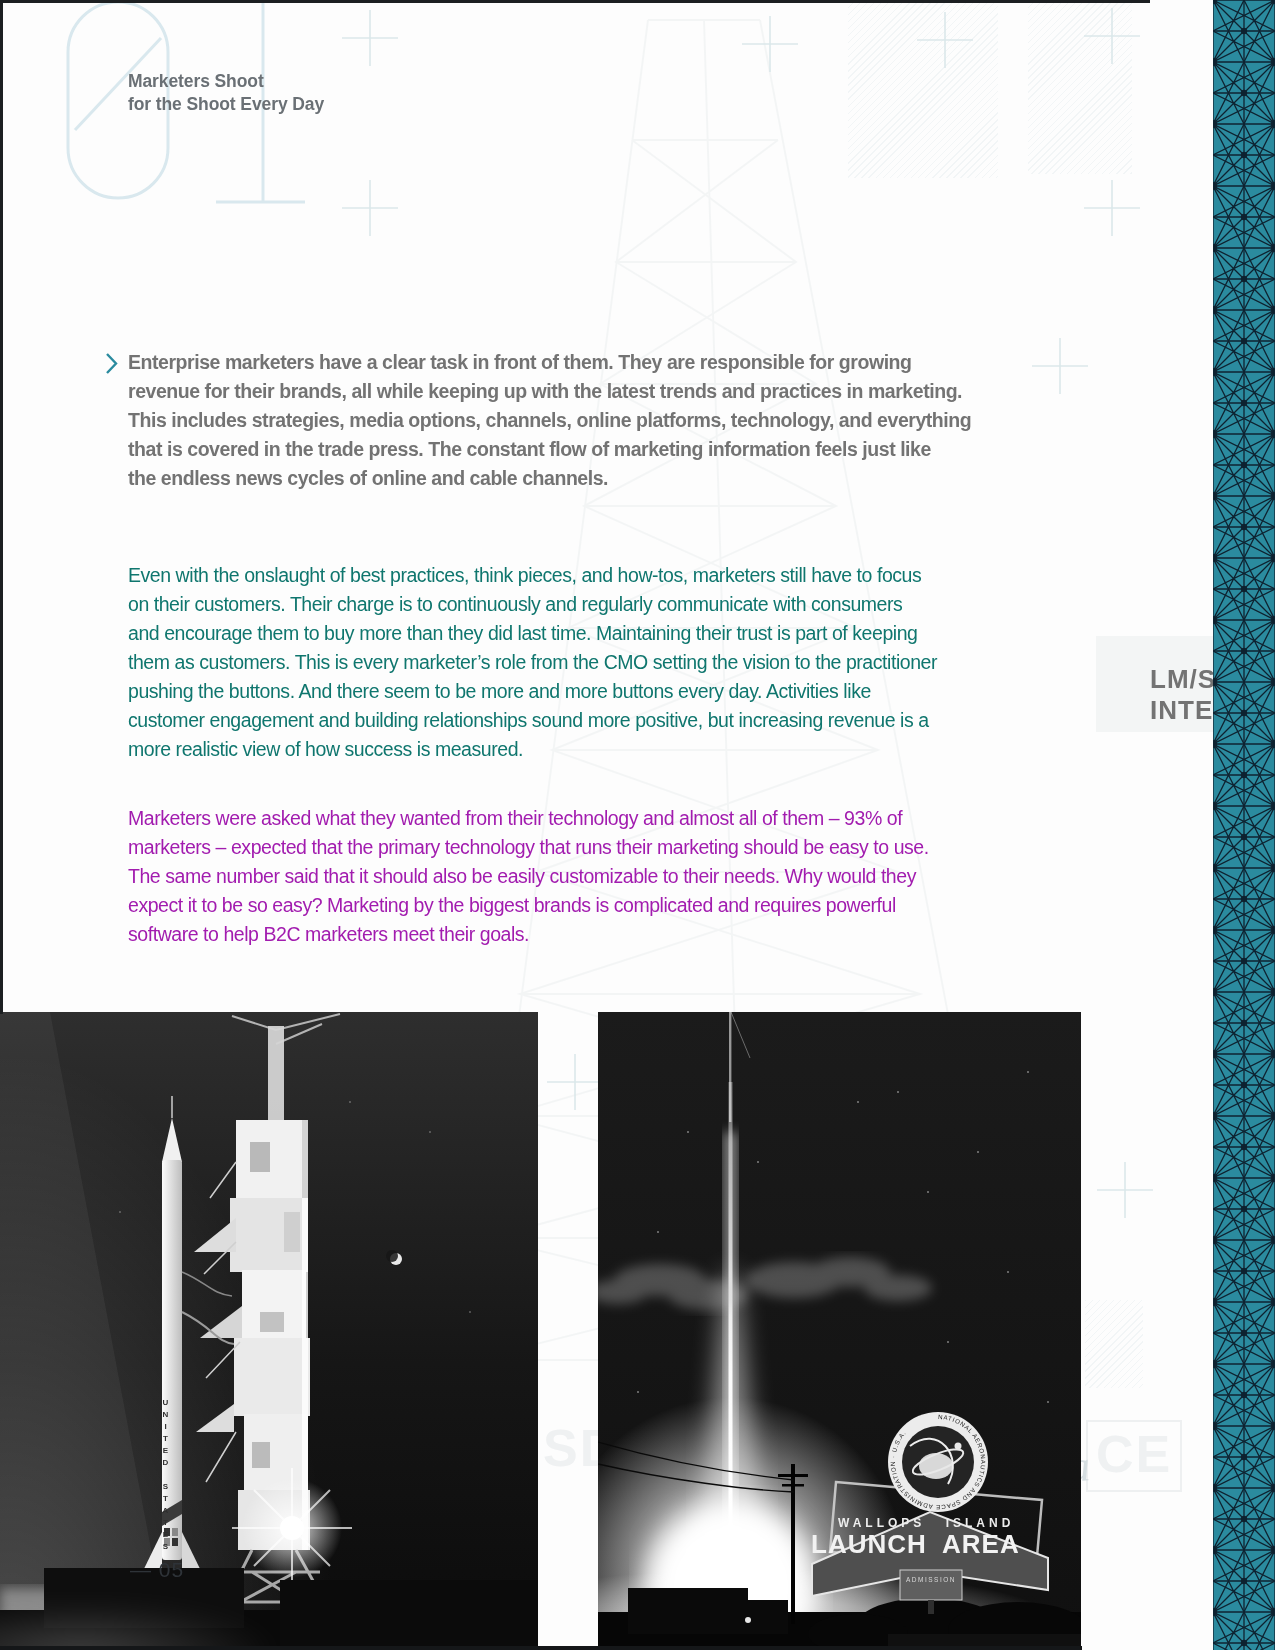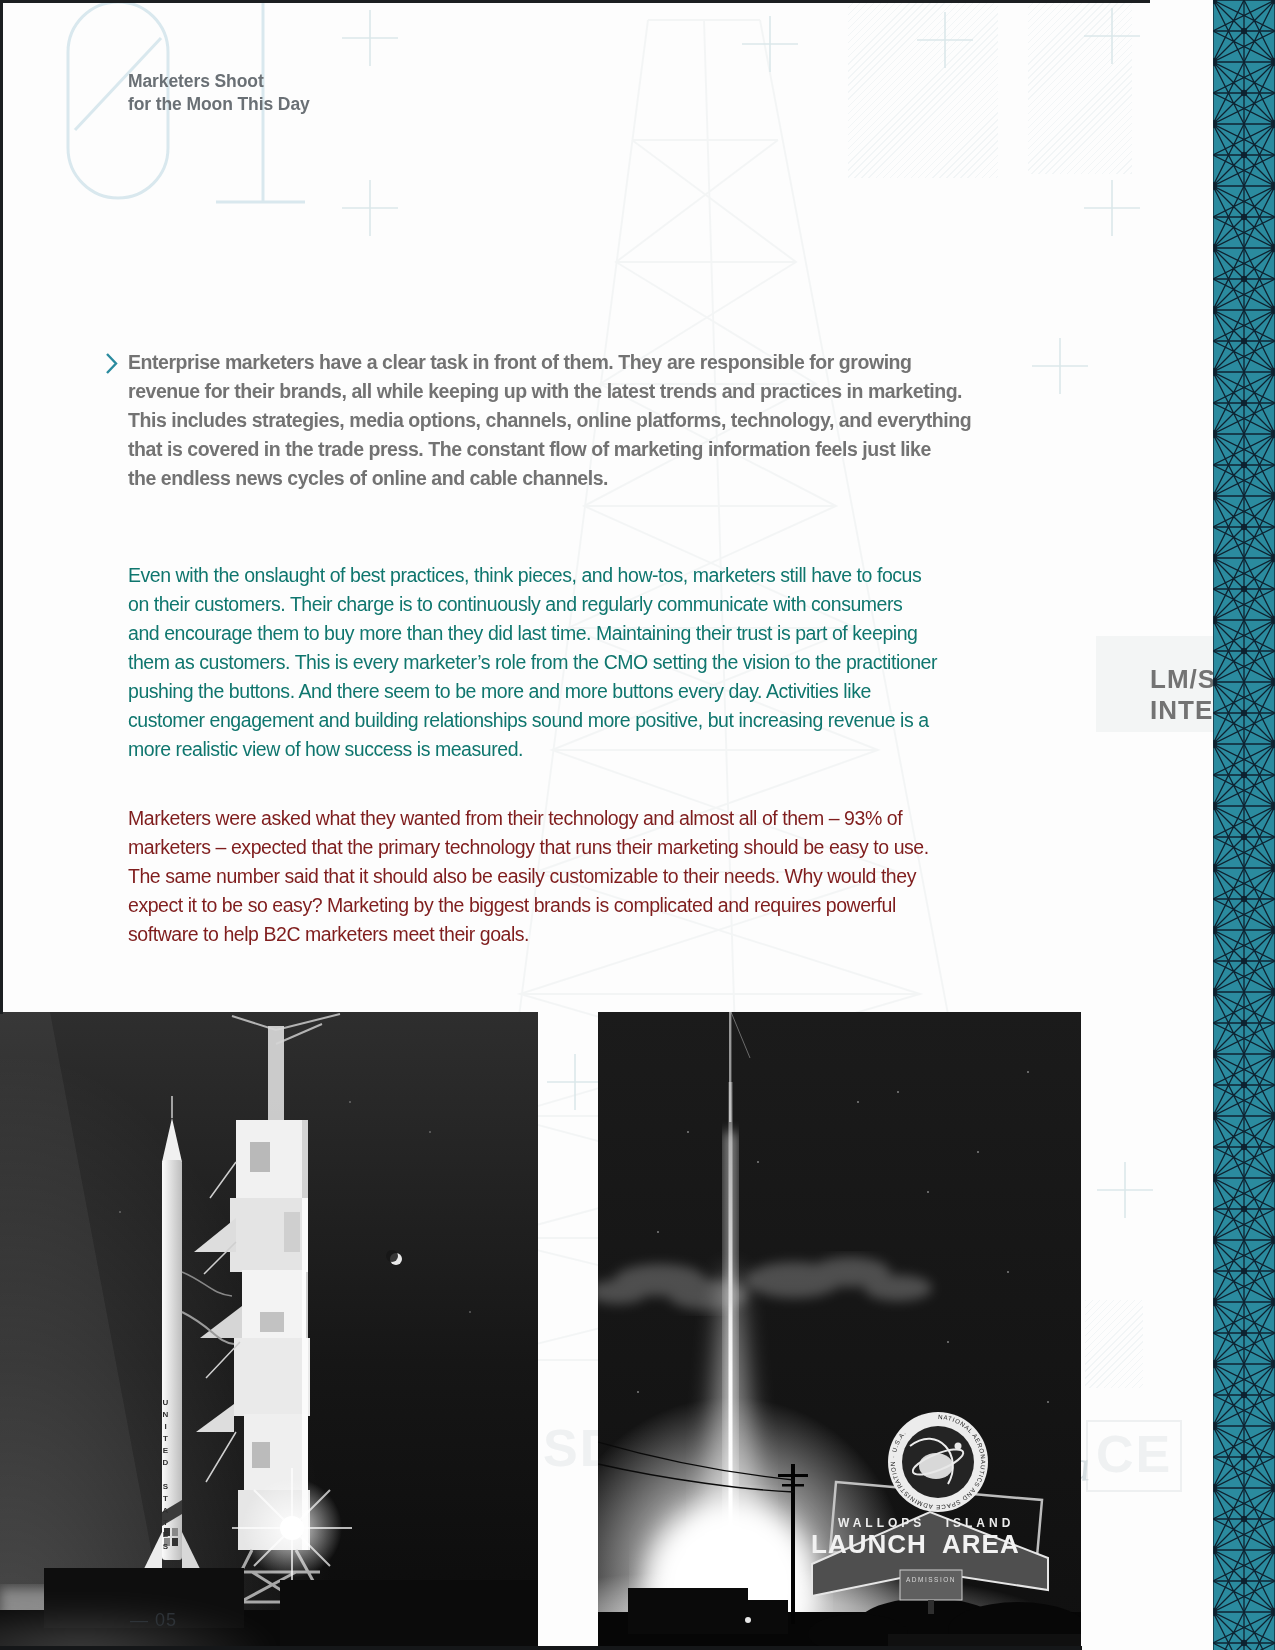--- a/index.html
+++ b/index.html
@@ -10,39 +10,39 @@
   .hatch{position:absolute;z-index:0;background:repeating-linear-gradient(135deg,#e9eff1 0 1px,transparent 1px 5px);opacity:.55;}
   .wmblock{position:absolute;z-index:0;background:#f3f5f5;}
   
   .hdr{position:absolute;left:128px;top:70px;z-index:2;font-size:17.5px;font-weight:700;
        color:#6a7075;line-height:23px;letter-spacing:-0.1px;}
   
   .para{position:absolute;left:128px;width:960px;z-index:2;white-space:pre-line;
         font-size:19.5px;line-height:29px;letter-spacing:-0.45px;}
   .lead{top:348px;font-weight:700;color:#737373;}
   .p2{top:561px;color:#0f766e;}
-  .p3{top:804px;color:#7f1d1d;}
+  .p3{top:804px;color:#a21caf;}
   .chev{position:absolute;left:104px;top:352px;z-index:2;}
   
   .wm-lm{position:absolute;left:1150px;top:664px;z-index:1;font-size:26px;font-weight:700;
          color:#737373;line-height:31px;letter-spacing:1px;white-space:pre-line;}
   .wm-band{position:absolute;z-index:1;font-size:52px;font-weight:700;color:#eff1f2;letter-spacing:2px;}
   .wm-sd{left:543px;top:1418px;}
   .wm-ce{left:1086px;top:1420px;border:2px solid rgba(185,196,200,.22);padding:2px 8px 6px 8px;}
   .wm-sig{position:absolute;left:1032px;top:1442px;z-index:1;font-family:"Liberation Serif",serif;
           font-style:italic;font-size:44px;color:#d6dee1;transform:rotate(-5deg);letter-spacing:14px;}
   
   .photo{position:absolute;top:1012px;height:638px;z-index:3;overflow:hidden;background:#111;}
   .photo-left{left:0;width:538px;}
   .photo-right{left:598px;width:483px;}
   .photo svg{display:block;}
   .rocket-label{position:absolute;left:161px;top:386px;width:22px;height:170px;
       writing-mode:vertical-lr;text-orientation:upright;font-size:8px;font-weight:700;
       letter-spacing:3px;color:#2f2f2f;white-space:nowrap;z-index:2;}
-  .page-num{position:absolute;left:130px;top:598px;font-size:18px;letter-spacing:1px;
+  .page-num{position:absolute;left:130px;top:546px;font-size:21px;letter-spacing:1px;
       color:#2e3338;z-index:2;}
   .sign-wallops{position:absolute;left:240px;top:504px;width:200px;text-align:left;z-index:2;
       font-size:12px;font-weight:700;letter-spacing:4px;word-spacing:13px;color:#ededed;}
   .sign-launch{position:absolute;left:213px;top:517px;width:244px;text-align:left;z-index:2;
       font-size:26px;font-weight:700;letter-spacing:1px;word-spacing:8px;color:#f2f2f2;}
   .sign-admission{position:absolute;left:303px;top:564px;width:60px;text-align:center;z-index:2;
       font-size:6.5px;letter-spacing:1.5px;color:#d8d8d8;}
   
   .teal{position:absolute;left:1213px;top:0;z-index:4;}
   
@@ -84,21 +84,21 @@
     <g stroke="#d9e8ee" stroke-width="3" fill="none">
       <rect x="68" y="2" width="100" height="196" rx="50"></rect>
       <line x1="161" y1="38" x2="75" y2="130"></line>
       <line x1="263" y1="0" x2="263" y2="202"></line>
       <line x1="216" y1="202" x2="305" y2="202"></line>
     </g>
   </svg>
 
   <div class="hdr">
     <div>Marketers Shoot</div>
-    <div>for the Moon This Day</div>
+    <div>for the Shoot Every Day</div>
   </div>
 
   <svg class="chev" width="16" height="23">
     <polyline points="3,2 12,11.5 3,21" stroke="#2b8b9f" stroke-width="2.4" fill="none"></polyline>
   </svg>
 
   <div class="para lead">Enterprise marketers have a clear task in front of them. They are responsible for growing
 revenue for their brands, all while keeping up with the latest trends and practices in marketing.
 This includes strategies, media options, channels, online platforms, technology, and everything
 that is covered in the trade press. The constant flow of marketing information feels just like

